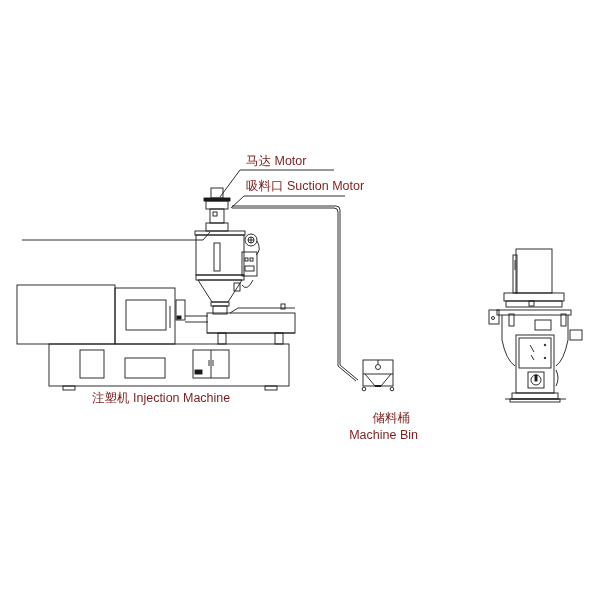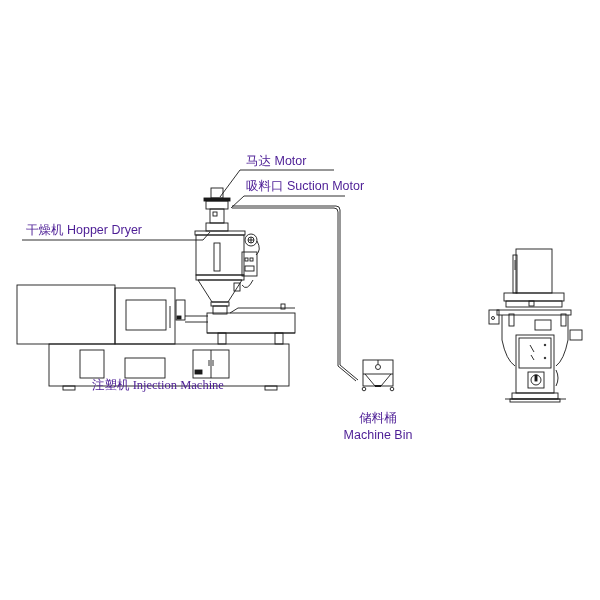--- a/index.html
+++ b/index.html
@@ -1,19 +1,19 @@
 <!DOCTYPE html>
 <html><head>
 <meta charset="utf-8">
 <style>
   html, body { margin:0; padding:0; background:#ffffff; }
   .canvas { position:relative; width:600px; height:600px; background:#fff; overflow:hidden; }
   svg { position:absolute; left:0; top:0; }
-  .lbl { position:absolute; font-family:"Liberation Sans","DejaVu Sans",sans-serif; font-size:12.5px; color:#4c1d95; white-space:nowrap; line-height:1; }
-  .lbl-center { text-align:center; }
+  .lbl { position:absolute; font-family:"Liberation Sans","DejaVu Sans",sans-serif; font-size:12.5px; color:#7f1d1d; white-space:nowrap; line-height:1; }
+  .lbl-center { text-align:right; }
 </style>
 </head>
 <body>
 
 <div class="canvas">
   <svg width="600" height="600" viewBox="0 0 600 600" fill="none" stroke="#1a1a1a" stroke-width="0.9">
 
     <g>
       <polyline points="220,197 240,170 334,170"></polyline>
       <polyline points="231,208 244,196 345,196"></polyline>
@@ -133,17 +133,16 @@
       <path d="M556,370 Q560,378 556,386"></path>
 
       <rect x="512" y="393" width="46" height="6"></rect>
       <line x1="505" y1="399" x2="566" y2="399"></line>
       <rect x="510" y="399" width="50" height="3"></rect>
     </g>
   </svg>
 
   <div class="lbl" style="left:246px; top:155px;">马达 Motor</div>
   <div class="lbl" style="left:246px; top:180px;">吸料口 Suction Motor</div>
-  <div class="lbl" style="left:26px; top:224px;">干燥机 Hopper Dryer</div>
-  <div class="lbl" style="left:92px; top:379px;font-family:Liberation Serif, serif;">注塑机 Injection Machine</div>
+  <div class="lbl" style="left:92px; top:392px;">注塑机 Injection Machine</div>
   <div class="lbl lbl-center" style="left:346px; top:412px; width:64px;">储料桶</div>
   <div class="lbl lbl-center" style="left:338px; top:429px; width:80px;">Machine Bin</div>
 </div>
 
 </body></html>

